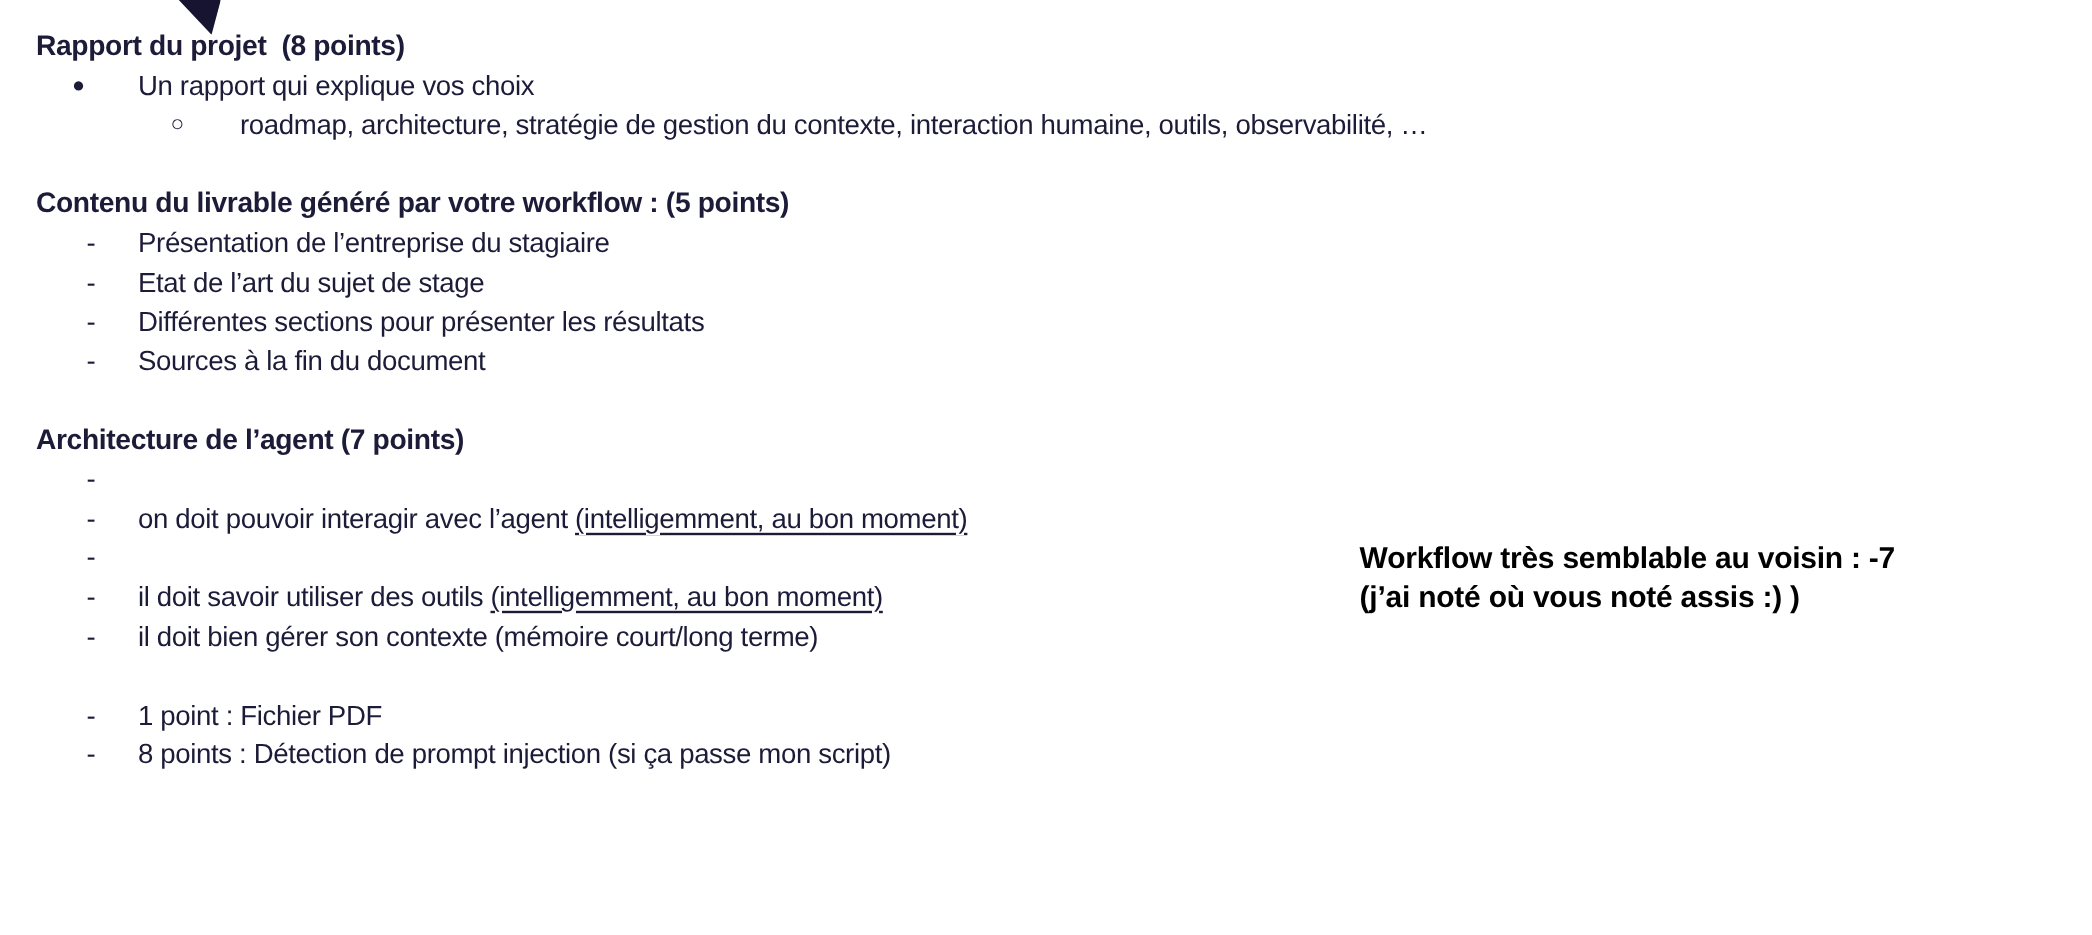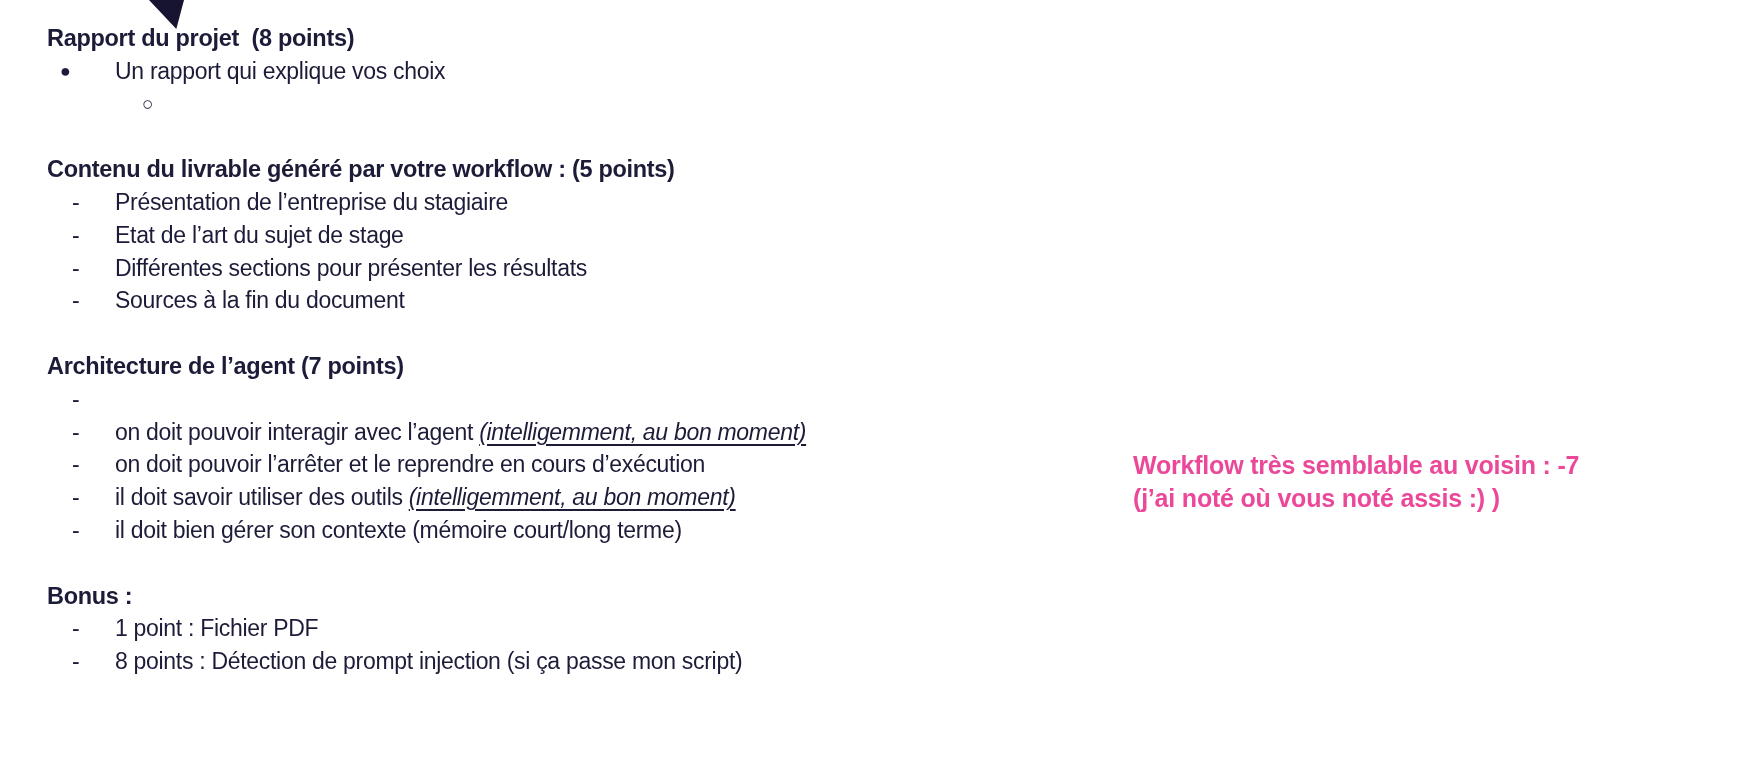--- a/index.html
+++ b/index.html
@@ -36,21 +36,20 @@
     position: relative;
     height: 32.8px;
     line-height: 32.8px;
     font-size: 23px;
     white-space: nowrap;
   }
   .row span { white-space: pre; }
   .heading {
     font-weight: 700;
     font-size: 23.5px;
-    margin-left: 17px;
   }
   .spacer { height: 32.8px; }
   .li1 { padding-left: 85px; }
   .li1 .marker {
     position: absolute;
     left: 30px;
     top: 0;
     font-size: 18px;
     line-height: 32.8px;
   }
@@ -67,27 +66,26 @@
     position: absolute;
     left: 42px;
     top: 0;
     font-size: 23px;
     line-height: 32.8px;
   }
   .u {
     text-decoration: underline;
     text-decoration-thickness: 2px;
     text-underline-offset: 4px;
-    font-style: italic;
   }
   .annotation {
     position: absolute;
     left: 1133px;
     top: 449px;
-    color: #ec4899;
+    color: #000000;
     font-weight: 700;
     font-size: 25px;
     line-height: 33px;
     letter-spacing: -0.2px;
     white-space: nowrap;
   }
 </style>
 </head>
 <body>
 
@@ -99,20 +97,21 @@
 
     <div class="row heading">
       <span>Rapport du projet  (8 points)</span>
     </div>
     <div class="row li1">
       <span class="marker">●</span>
       <span>Un rapport qui explique vos choix</span>
     </div>
     <div class="row li2">
       <span class="marker">○</span>
+      <span>roadmap, architecture, stratégie de gestion du contexte, interaction humaine, outils, observabilité, …</span>
     </div>
 
     <div class="spacer"></div>
 
     <div class="row heading">
       <span>Contenu du livrable généré par votre workflow : (5 points)</span>
     </div>
     <div class="row lid">
       <span class="marker">-</span>
       <span>Présentation de l’entreprise du stagiaire</span>
@@ -137,36 +136,32 @@
     </div>
     <div class="row lid">
       <span class="marker">-</span>
     </div>
     <div class="row lid">
       <span class="marker">-</span>
       <span>on doit pouvoir interagir avec l’agent </span><span class="u">(intelligemment, au bon moment)</span>
     </div>
     <div class="row lid">
       <span class="marker">-</span>
-      <span>on doit pouvoir l’arrêter et le reprendre en cours d’exécution</span>
     </div>
     <div class="row lid">
       <span class="marker">-</span>
       <span>il doit savoir utiliser des outils </span><span class="u">(intelligemment, au bon moment)</span>
     </div>
     <div class="row lid">
       <span class="marker">-</span>
       <span>il doit bien gérer son contexte (mémoire court/long terme)</span>
     </div>
 
     <div class="spacer"></div>
 
-    <div class="row heading">
-      <span>Bonus :</span>
-    </div>
     <div class="row lid">
       <span class="marker">-</span>
       <span>1 point : Fichier PDF</span>
     </div>
     <div class="row lid">
       <span class="marker">-</span>
       <span>8 points : Détection de prompt injection (si ça passe mon script)</span>
     </div>
 
   </div>

